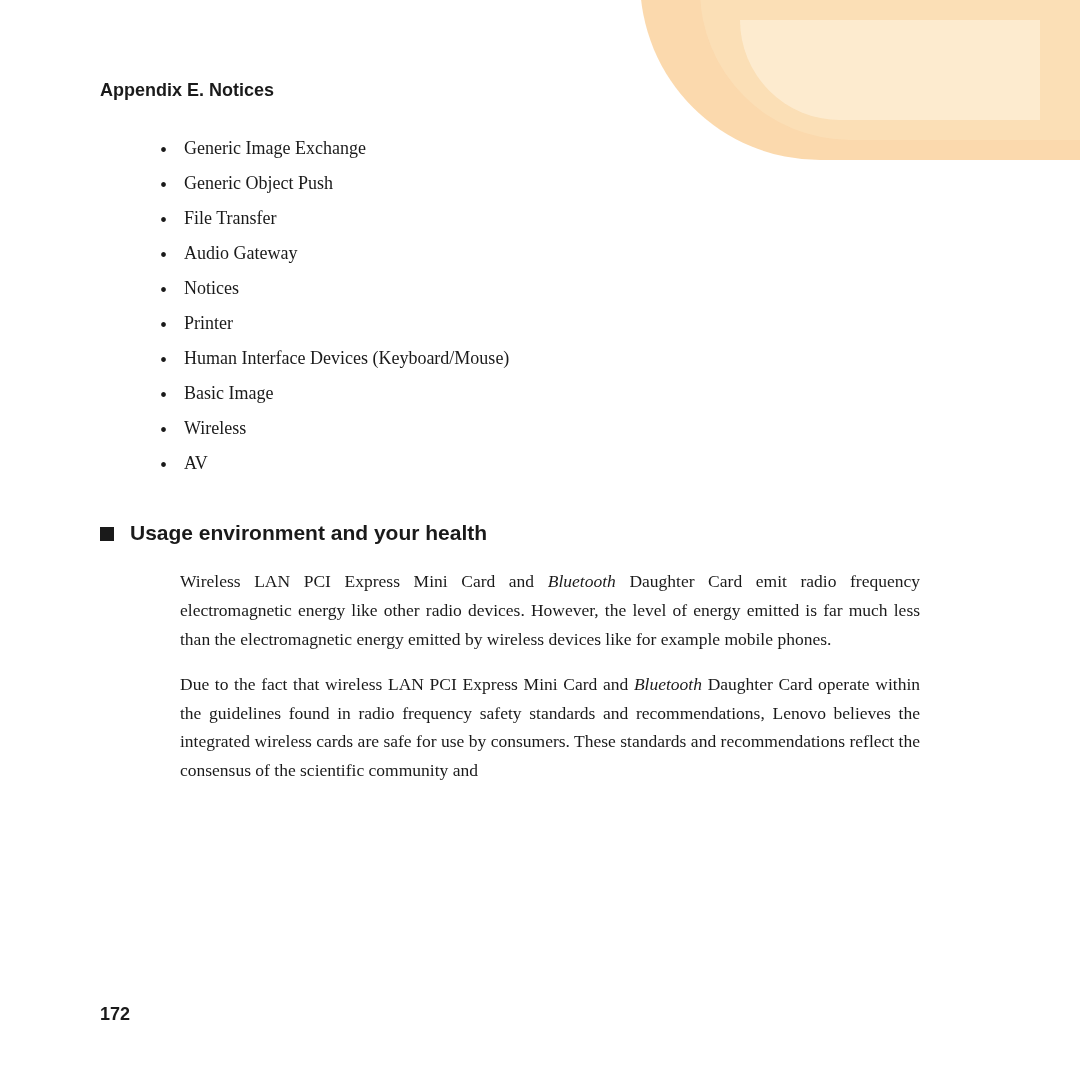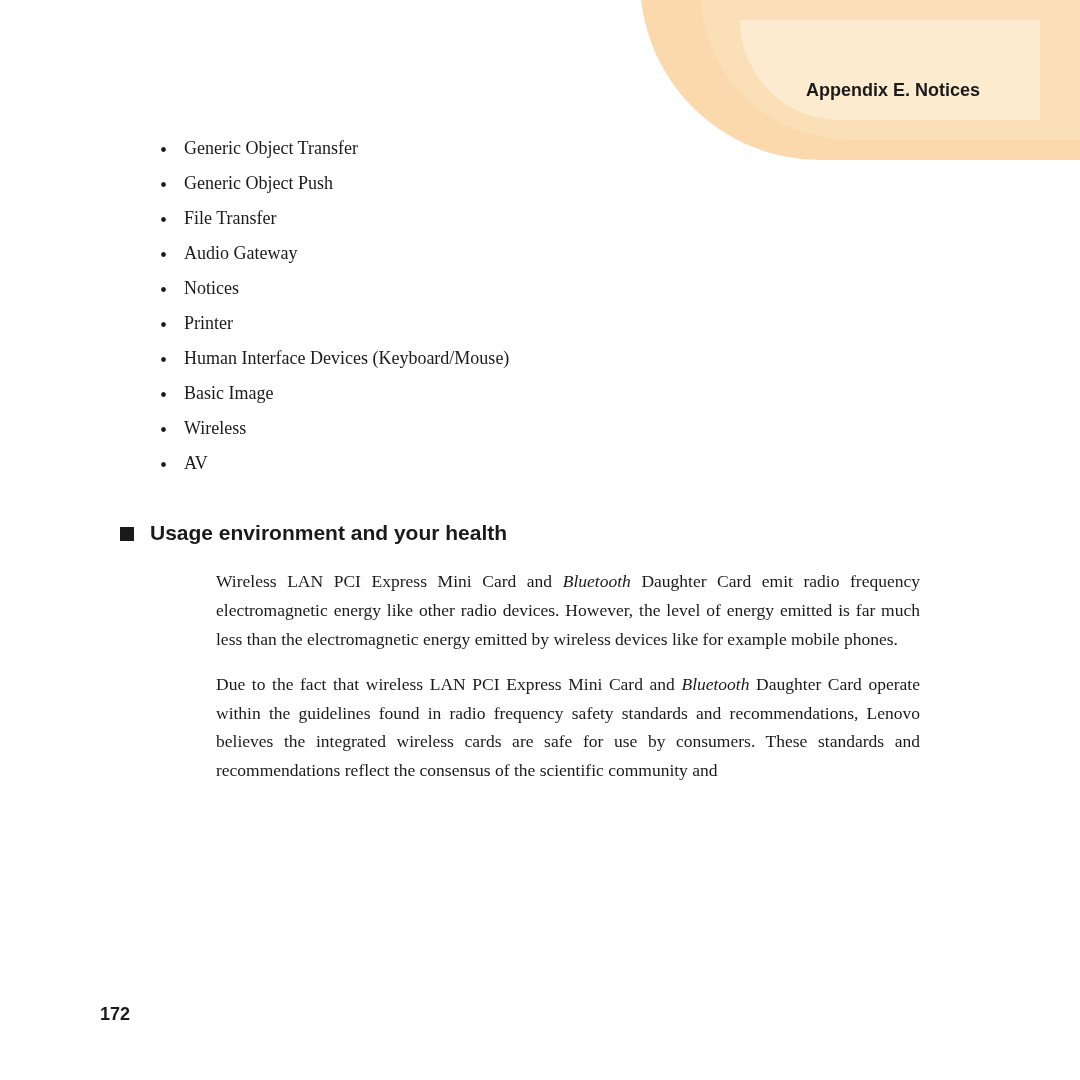--- a/index.html
+++ b/index.html
@@ -69,21 +69,20 @@
       padding: 80px 100px 60px 100px;
     }
 
     .appendix-header {
       font-family: Arial, Helvetica, sans-serif;
       font-weight: bold;
       font-size: 18px;
       color: #1a1a1a;
       margin-bottom: 30px;
       border-bottom: none;
-      text-align: right;
     }
 
     .bullet-list {
       list-style: none;
       margin: 0 0 40px 60px;
       padding: 0;
     }
 
     .bullet-list li {
       position: relative;
@@ -98,41 +97,40 @@
       position: absolute;
       left: 0;
       font-size: 20px;
       color: #1a1a1a;
     }
 
     .section-heading-wrapper {
       display: flex;
       align-items: center;
       margin-bottom: 22px;
-      margin-left: 20px;
     }
 
     .section-square-icon {
       width: 14px;
       height: 14px;
       background: #1a1a1a;
       margin-right: 16px;
       flex-shrink: 0;
       margin-top: 2px;
     }
 
     .section-heading {
       font-family: Arial, Helvetica, sans-serif;
       font-weight: bold;
       font-size: 21px;
       color: #1a1a1a;
     }
 
     .section-body {
-      margin-left: 116px;
+      margin-left: 80px;
       margin-right: 60px;
     }
 
     .paragraph {
       font-size: 17.5px;
       line-height: 1.65;
       color: #1a1a1a;
       margin-bottom: 16px;
       text-align: justify;
     }
@@ -158,21 +156,21 @@
   <div class="swirl-outer"></div>
   <div class="swirl-inner"></div>
   <div class="swirl-highlight"></div>
 </div>
 
 <div class="page-content">
 
   <div class="appendix-header">Appendix E. Notices</div>
 
   <ul class="bullet-list">
-    <li>Generic Object Transfer</li>
+    <li>Generic Image Exchange</li>
     <li>Generic Object Push</li>
     <li>File Transfer</li>
     <li>Audio Gateway</li>
     <li>Notices</li>
     <li>Printer</li>
     <li>Human Interface Devices (Keyboard/Mouse)</li>
     <li>Basic Image</li>
     <li>Wireless</li>
     <li>AV</li>
   </ul>

